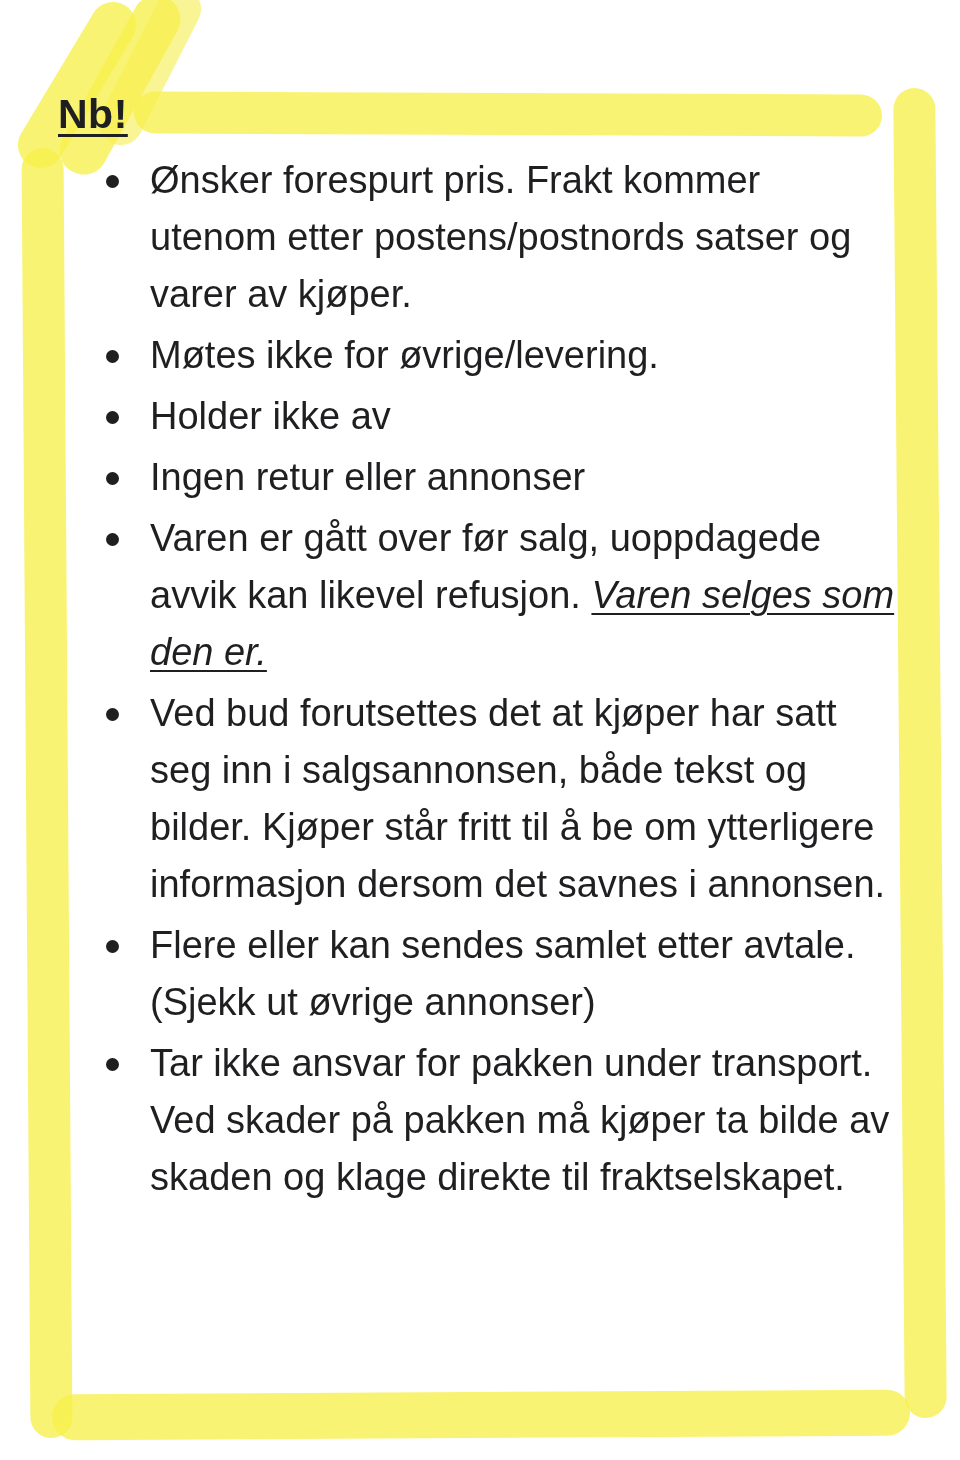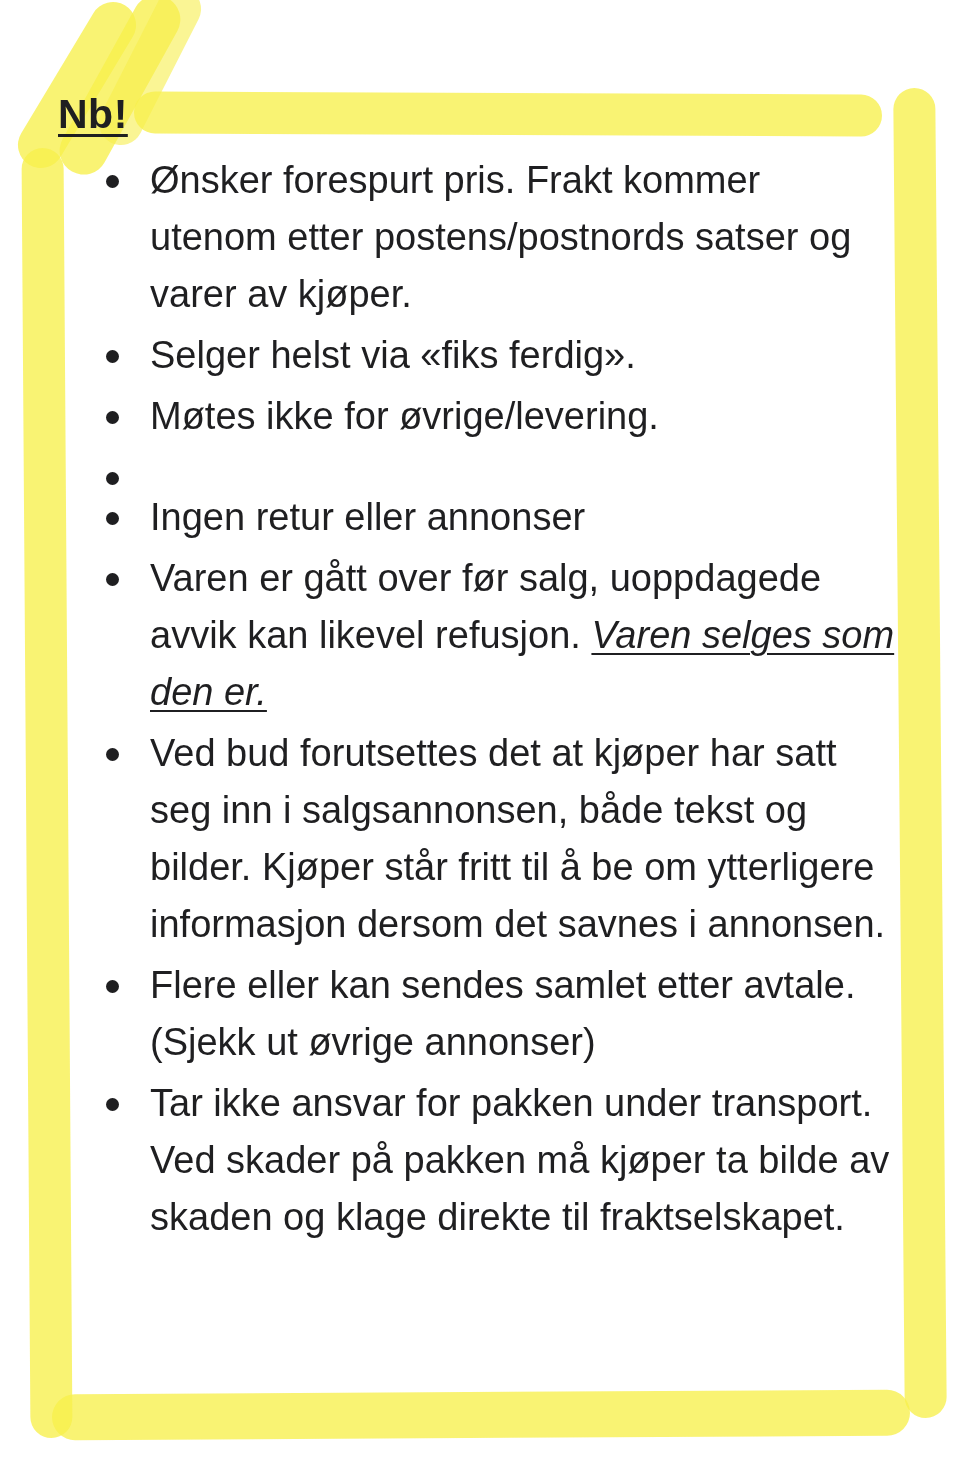--- a/index.html
+++ b/index.html
@@ -93,28 +93,25 @@
   <div class="content">
     <h1 class="note-heading">Nb!</h1>
 
     <ul class="bullets">
       <li>
         <span class="dot"></span>
         <span class="text">Ønsker forespurt pris. Frakt kommer utenom etter postens/postnords satser og varer av kjøper.</span>
       </li>
       <li>
         <span class="dot"></span>
-        <span class="text">Selger helst via «fiks ferdig».</span>
-      </li>
-      <li>
-        <span class="dot"></span>
         <span class="text">Møtes ikke for øvrige/levering.</span>
       </li>
       <li>
         <span class="dot"></span>
+        <span class="text">Holder ikke av</span>
       </li>
       <li>
         <span class="dot"></span>
         <span class="text">Ingen retur eller annonser</span>
       </li>
       <li>
         <span class="dot"></span>
         <span class="text"><span>Varen er gått over før salg, uoppdagede avvik kan likevel refusjon. </span><span class="em">Varen selges som den er.</span></span>
       </li>
       <li>

